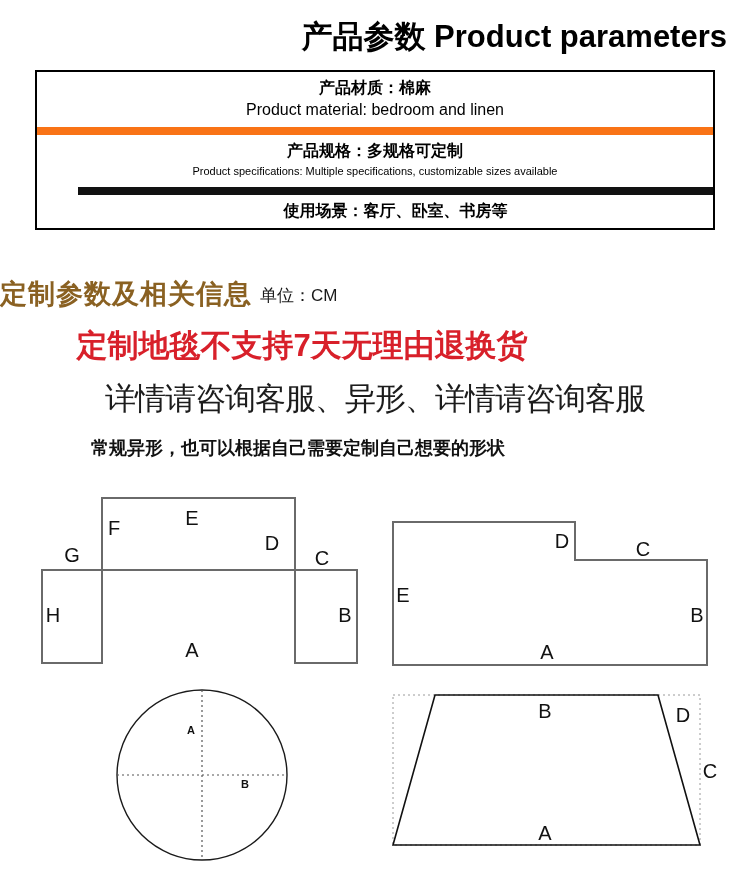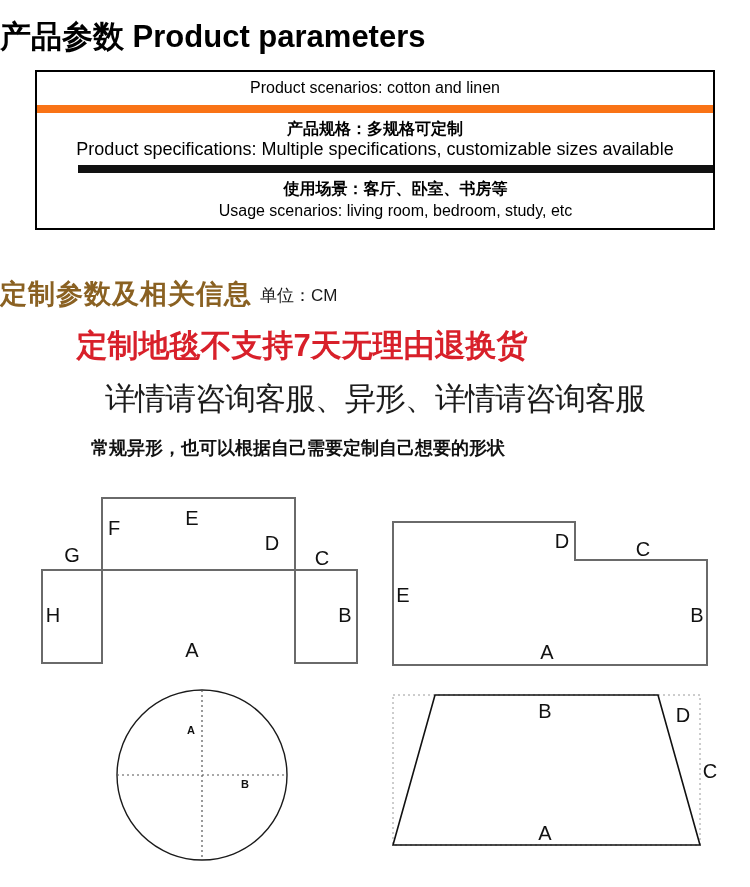--- a/index.html
+++ b/index.html
@@ -15,21 +15,21 @@
     font-family: "Liberation Sans", "DejaVu Sans", sans-serif;
     color: #000000;
   }
 
   
   #page-title {
     position: absolute;
     left: 0;
     top: 18px;
     width: 727px;
-    text-align: left;
+    text-align: right;
     font-size: 31px;
     font-weight: bold;
     letter-spacing: 0px;
     line-height: 38px;
     white-space: nowrap;
   }
 
   
   #spec-table {
     position: absolute;
@@ -58,21 +58,21 @@
     line-height: 22px;
     white-space: nowrap;
   }
   .spec-en {
     font-size: 16px;
     font-weight: normal;
     line-height: 22px;
     white-space: nowrap;
   }
   .spec-row.compact .spec-en {
-    font-size: 18px;
+    font-size: 11px;
     line-height: 19px;
   }
 
   
   #custom-heading-line {
     position: absolute;
     left: 0;
     top: 276px;
     width: 672px;
     text-align: left;
@@ -177,31 +177,31 @@
   }
 </style>
 </head>
 <body>
 
 <div id="page-title">产品参数 Product parameters</div>
 
 <div id="spec-table">
 
   <div class="spec-row">
-    <div class="spec-en">Product scenarios: cotton and linen</div>
+    <div class="spec-cn">产品材质：棉麻</div>
+    <div class="spec-en">Product material: bedroom and linen</div>
   </div>
 
   <div class="spec-row compact">
     <div class="spec-cn">产品规格：多规格可定制</div>
     <div class="spec-en">Product specifications: Multiple specifications, customizable sizes available</div>
   </div>
 
   <div class="spec-row">
     <div class="spec-cn">使用场景：客厅、卧室、书房等</div>
-    <div class="spec-en">Usage scenarios: living room, bedroom, study, etc</div>
   </div>
 
 </div>
 
 <div id="custom-heading-line">
   <span id="custom-heading">定制参数及相关信息</span><span id="unit-note">单位：CM</span>
 </div>
 
 <div id="warning-line">定制地毯不支持7天无理由退换货</div>
 

